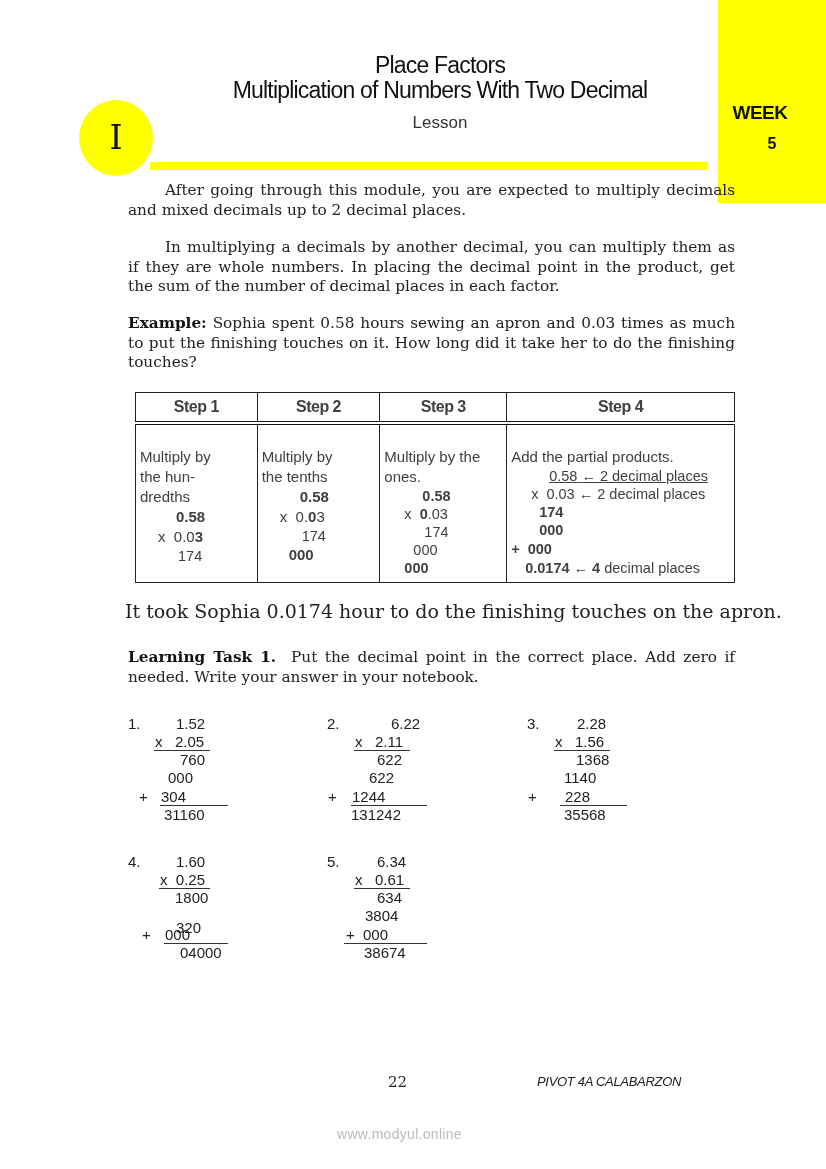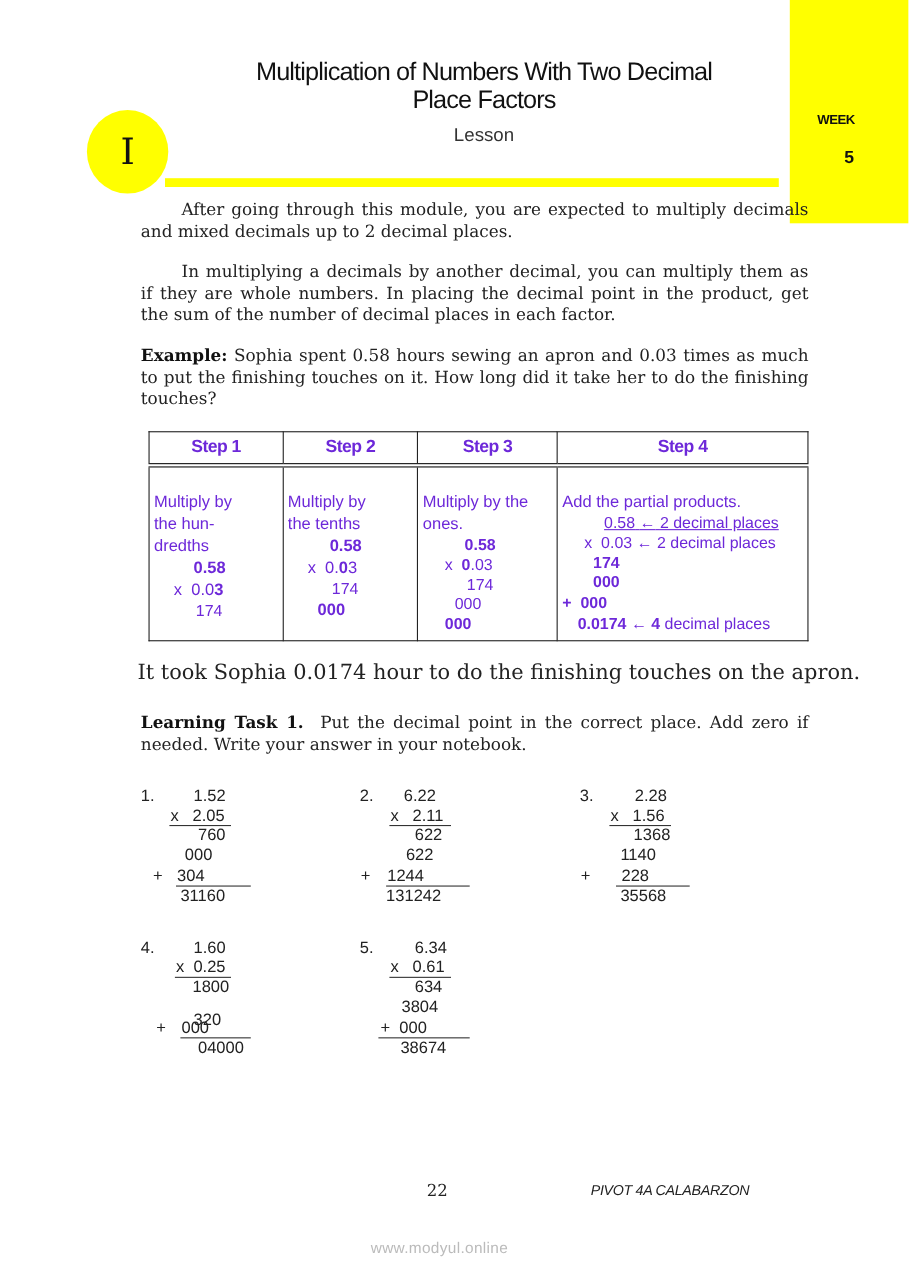--- a/index.html
+++ b/index.html
@@ -1,40 +1,40 @@
 <!DOCTYPE html>
 <html><head>
 <meta charset="utf-8">
 <style>
   * { margin: 0; padding: 0; box-sizing: border-box; }
   html, body { width: 826px; height: 1169px; background: #ffffff; overflow: hidden; }
   body { position: relative; font-family: "DejaVu Serif", serif; color: #1a1a1a; }
 
   .week-box { position: absolute; left: 718px; top: 0; width: 108px; height: 203px; background: #ffff00; }
   .week-label { position: absolute; left: 0; width: 84px; top: 102px; text-align: center;
-    font-family: "Liberation Sans", sans-serif; font-weight: bold; font-size: 12px; letter-spacing: -0.5px; color: #111; }
+    font-family: "Liberation Sans", sans-serif; font-weight: bold; font-size: 19px; letter-spacing: -0.5px; color: #111; }
   .week-num { position: absolute; left: 0; width: 108px; top: 135px; text-align: center;
     font-family: "Liberation Sans", sans-serif; font-weight: bold; font-size: 16px; color: #111; }
 
   .title { position: absolute; left: 140px; width: 600px; top: 53px; text-align: center;
     font-family: "Liberation Sans", sans-serif; font-size: 23px; line-height: 25px; letter-spacing: -0.8px; color: #111; }
   .subtitle { position: absolute; left: 340px; width: 200px; top: 113px; text-align: center;
     font-family: "Liberation Sans", sans-serif; font-size: 17px; color: #333; }
 
   .circle { position: absolute; left: 79px; top: 100px; width: 74px; height: 76px; border-radius: 50%; background: #ffff00; }
   .circle-letter { position: absolute; left: 0; top: 21px; width: 74px; text-align: center;
     font-family: "DejaVu Serif", serif; font-size: 33px; line-height: 33px; color: #111; }
   .rule { position: absolute; left: 150px; top: 162px; width: 558px; height: 8px; background: #ffff00; }
 
   .para { position: absolute; left: 128px; width: 607px; font-size: 15.3px; line-height: 19.5px; text-align: justify; color: #222; }
   .para .indent { display: inline-block; width: 37px; }
   .para b { font-weight: bold; color: #111; }
 
   table.steps { position: absolute; left: 135px; top: 392px; width: 600px; height: 191px; border-collapse: collapse;
-    font-family: "Liberation Sans", sans-serif; color: #6d28d9; }
+    font-family: "Liberation Sans", sans-serif; color: #404040; }
   table.steps th { height: 30px; border: 1.5px solid #222; border-bottom: 4px double #111; font-size: 16px; font-weight: bold; letter-spacing: -0.5px; text-align: center; }
   table.steps td { border: 1.5px solid #222; vertical-align: top; padding: 22px 0 0 4px; font-size: 15px; line-height: 20px; }
   .c1 { width: 122px; } .c2 { width: 123px; } .c3 { width: 127px; } .c4 { width: 228px; }
   .ln { display: block; white-space: pre; }
   .ul { }
   .b { font-weight: bold; }
   .sm { font-size: 14.5px; line-height: 18px; }
 
   .result { position: absolute; left: 125px; top: 600px; font-size: 19px; color: #222; }
 
@@ -49,22 +49,22 @@
 </style>
 </head>
 <body>
 
 <div class="week-box">
   <div class="week-label">WEEK</div>
   <div class="week-num">5</div>
 </div>
 
 <div class="title">
+  <div>Place Factors</div>
   <div>Multiplication of Numbers With Two Decimal</div>
-  <div>Place Factors</div>
 </div>
 <div class="subtitle">Lesson</div>
 
 <div class="circle">
   <div class="circle-letter">I</div>
 </div>
 <div class="rule"></div>
 
 <p class="para" style="top:181px;"><span class="indent"></span><span>After going through this module, you are expected to multiply decimals and mixed decimals up to 2 decimal places.</span></p>
 <p class="para" style="top:238px;"><span class="indent"></span><span>In multiplying a decimals by another decimal, you can multiply them as if they are whole numbers. In placing the decimal point in the product, get the sum of the number of decimal places in each factor.</span></p>
@@ -131,21 +131,21 @@
   <span class="row" style="left:52px; top:36px;">760</span>
   <span class="row" style="left:40px; top:54px;">000</span>
   <span class="row" style="left:11px; top:73px;">+</span>
   <span class="row" style="left:33px; top:73px;text-align:right;">304</span>
   <span class="line" style="left:32px; top:90px; width:68px;"></span>
   <span class="row" style="left:36px; top:91px;">31160</span>
 </div>
 
 <div class="problem" style="left:327px; top:715px; width:110px; height:110px;">
   <span class="num">2.</span>
-  <span class="row" style="left:40px; top:0;">6.22</span>
+  <span class="row" style="left:64px; top:0;">6.22</span>
   <span class="row" style="left:28px; top:18px;">x   2.11</span>
   <span class="line" style="left:27px; top:35px; width:56px;"></span>
   <span class="row" style="left:50px; top:36px;">622</span>
   <span class="row" style="left:42px; top:54px;">622</span>
   <span class="row" style="left:1px; top:73px;">+</span>
   <span class="row" style="left:25px; top:73px;">1244</span>
   <span class="line" style="left:24px; top:90px; width:76px;"></span>
   <span class="row" style="left:24px; top:91px;">131242</span>
 </div>
 

